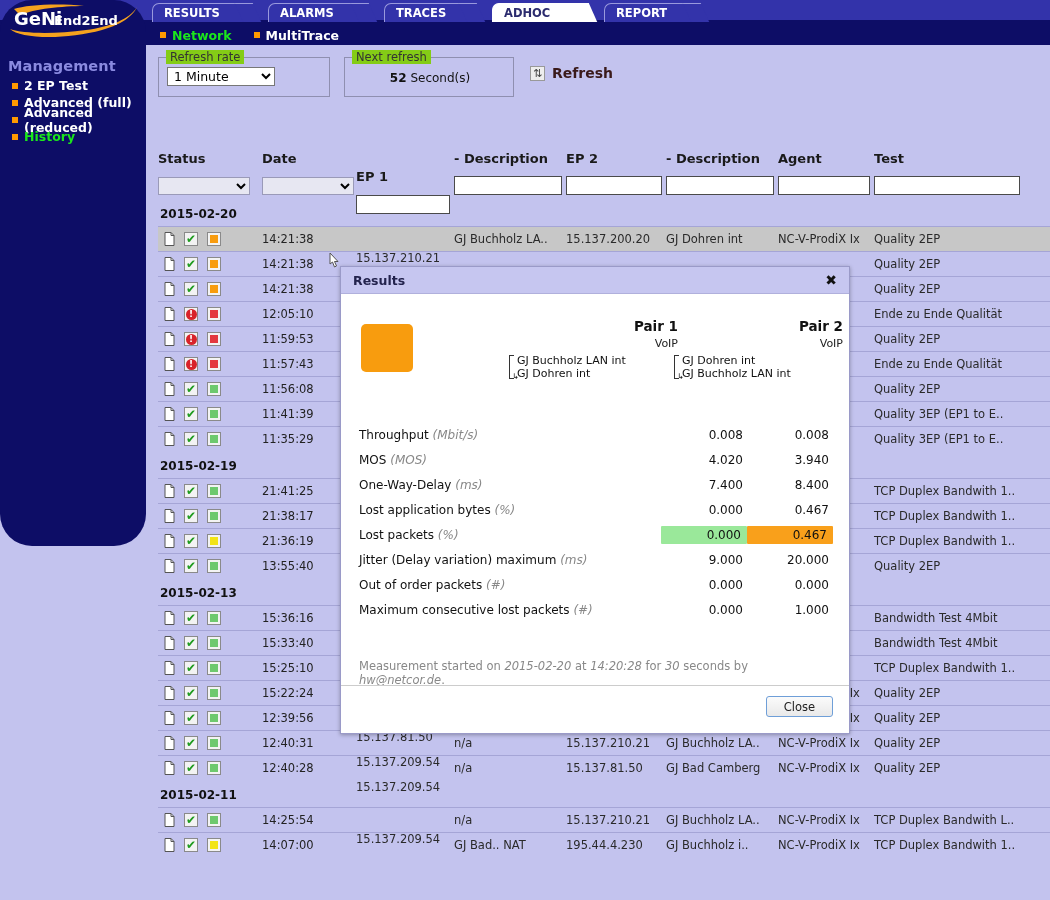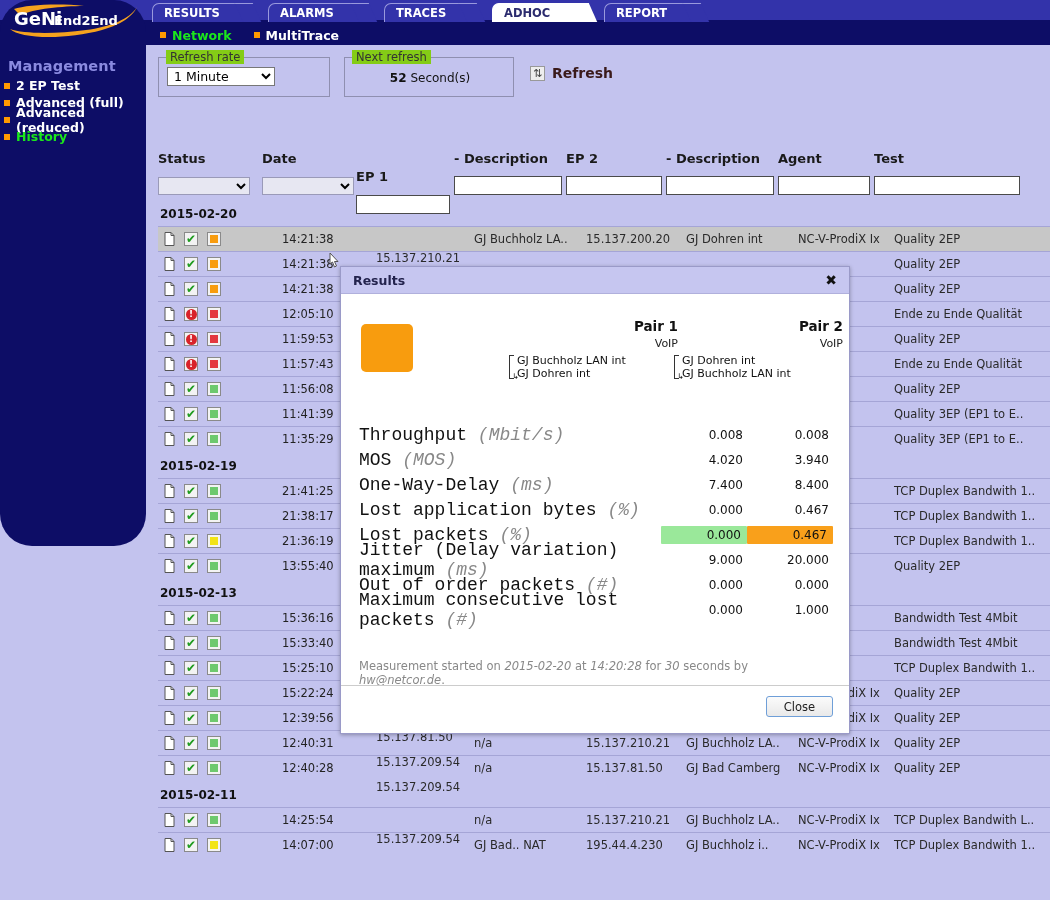--- a/index.html
+++ b/index.html
@@ -29,21 +29,21 @@
   }
   .logo {
     position:absolute; left:6px; top:3px; width:134px; height:36px;
   }
   .logo svg { display:block; }
   .side-title {
     position:absolute; left:8px; top:58px;
     color:#8a8ae0; font-weight:bold; font-size:14.5px;
     letter-spacing:.1px;
   }
-  .side-list { position:absolute; left:4px; top:77px; width:138px; }
+  .side-list { position:absolute; left:12px; top:77px; width:138px; }
   .side-item {
     display:flex; align-items:center; gap:6px;
     height:17px; font-size:12.5px; font-weight:bold;
     color:#ffffff; cursor:pointer;
   }
   .side-item .bullet {
     width:6px; height:6px; background:#ff9900; flex:0 0 6px;
   }
   .side-item.active .lbl { color:#1be81b; }
 
@@ -157,21 +157,21 @@
   .daygroup { font-size:12px; font-weight:bold; color:#111; padding:8px 0 5px 2px; }
 
   .row {
     display:flex; align-items:center; height:25px;
     border-top:1px solid #a5a5d6;
     font-size:11.5px; color:#2a2a2a;
     cursor:pointer;
   }
   .row.hl { background:#c7c7c7; }
   .row .icons { display:flex; align-items:center; gap:9px; padding-left:6px; width:72px; }
-  .row .time { font-size:11.5px; color:#222;margin-left:20px; }
+  .row .time { font-size:11.5px; color:#222; }
 
   
   .ico-doc { width:11px; height:14px; position:relative; }
   .ico-box {
     width:14px; height:14px; border:1px solid #8a8a8a; background:#f3f3f3;
     display:flex; align-items:center; justify-content:center;
   }
   .ico-chk { color:#1e9b1e; font-size:12px; font-weight:bold; line-height:1; }
   .ico-err {
     width:11px; height:11px; border-radius:50%; background:#d8232a;
@@ -208,21 +208,21 @@
     padding-left:4px; position:relative;
   }
   .pcol .plegs .brace {
     position:absolute; left:-4px; top:1px; width:5px; height:24px;
     border-left:1px solid #333; border-top:1px solid #333; border-bottom:1px solid #333;
   }
   .pcol .plegs .arw { position:absolute; left:-1px; bottom:-1px; font-size:8px; }
 
   .metrics { position:absolute; left:18px; top:128px; width:474px; }
   .mrow { display:flex; align-items:center; height:25px; }
-  .mlabel { flex:1; font-size:18px; color:#111;font-family:Liberation Mono, monospace; }
+  .mlabel { flex:1; font-size:12px; color:#111; }
   .mlabel em { color:#888; font-style:italic; }
   .mval { width:86px; text-align:right; font-size:12px; color:#111; padding-right:4px; }
   .mval.green { background:#9ae89a; padding:2px 6px 2px 0; border-radius:1px; }
   .mval.orange { background:#f9a01b; padding:2px 6px 2px 0; border-radius:1px; }
 
   .measnote {
     position:absolute; left:18px; top:365px; width:474px;
     font-size:11.5px; color:#888;
   }
   .measnote em { font-style:italic; }

